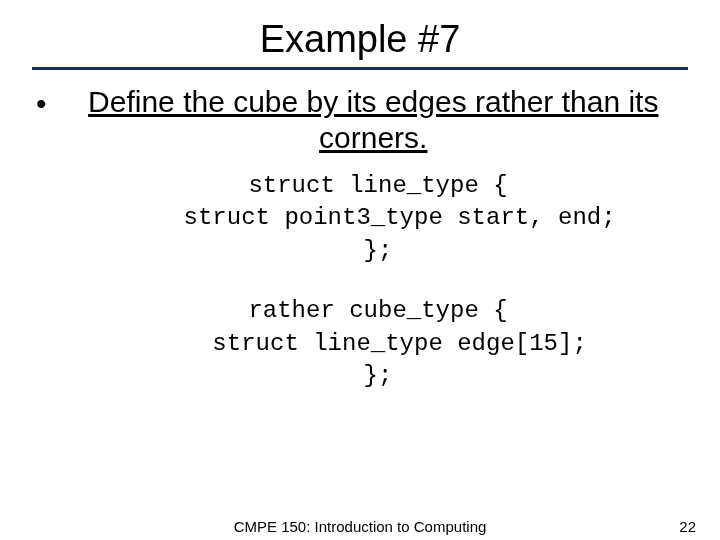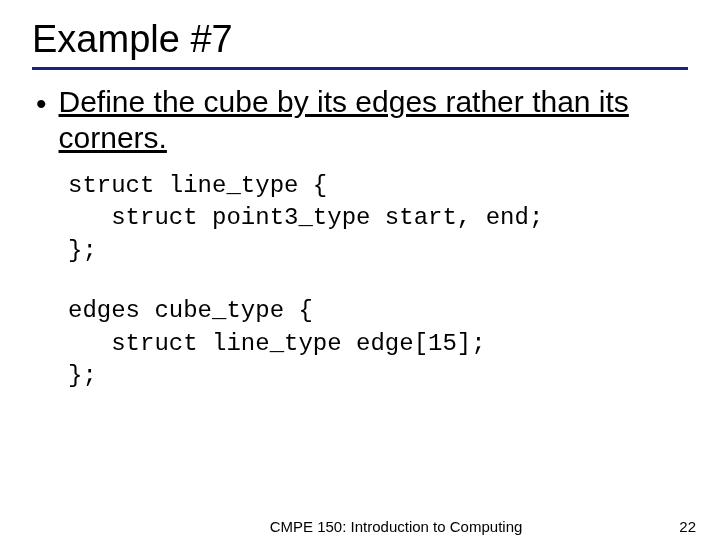--- a/index.html
+++ b/index.html
@@ -1,26 +1,26 @@
 <!DOCTYPE html>
 <html><head>
 <meta charset="utf-8">
 <style>
   * { margin: 0; padding: 0; box-sizing: border-box; }
   html, body { width: 720px; height: 540px; background: #fff; font-family: "Comic Sans MS", "Comic Sans", cursive, sans-serif; color: #000; }
-  .slide { width: 720px; height: 540px; position: relative; padding: 18px 32px 0 32px; }
+  .slide { width: 720px; height: 540px; position: relative; padding: 18px 32px 0 32px; text-align: center; }
   .title { font-size: 38px; font-weight: 400; margin-bottom: 6px; }
   .rule { border: none; border-top: 3px solid #1a237e; margin-bottom: 14px; }
   .bullet-row { display: flex; align-items: flex-start; font-size: 30px; line-height: 1.2; margin-left: 4px; margin-bottom: 14px; }
   .bullet-dot { margin-right: 12px; margin-top: 2px; }
   .bullet-text { flex: 1; text-decoration: underline; }
   .code { font-family: "Courier New", Courier, monospace; font-size: 24px; line-height: 1.35; white-space: pre; margin-left: 36px; }
   .code-gap { height: 28px; }
   .footer { position: absolute; bottom: 22px; left: 0; width: 720px; font-size: 15px; }
-  .footer-course { position: absolute; left: 50%; transform: translateX(-50%); margin-left: 36px; }
+  .footer-course { position: absolute; left: 50%; transform: translateX(-50%); }
   .footer-page { position: absolute; right: 24px; margin-left: 40px; }
 </style>
 </head>
 <body>
 
 <div class="slide">
 
   <div class="title">Example #7</div>
   <hr class="rule">
 
@@ -28,21 +28,21 @@
     <span class="bullet-dot">•</span>
     <span class="bullet-text">Define the cube by its edges rather than its corners.</span>
   </div>
 
   <div class="code"><span>struct line_type {</span>
 <span>   struct point3_type start, end;</span>
 <span>};</span></div>
 
   <div class="code-gap"></div>
 
-  <div class="code"><span>edges cube_type {</span>
+  <div class="code"><span>rather cube_type {</span>
 <span>   struct line_type edge[15];</span>
 <span>};</span></div>
 
   <div class="footer">
     <span class="footer-course">CMPE 150: Introduction to Computing</span>
     <span class="footer-page">22</span>
   </div>
 
 </div>
 

